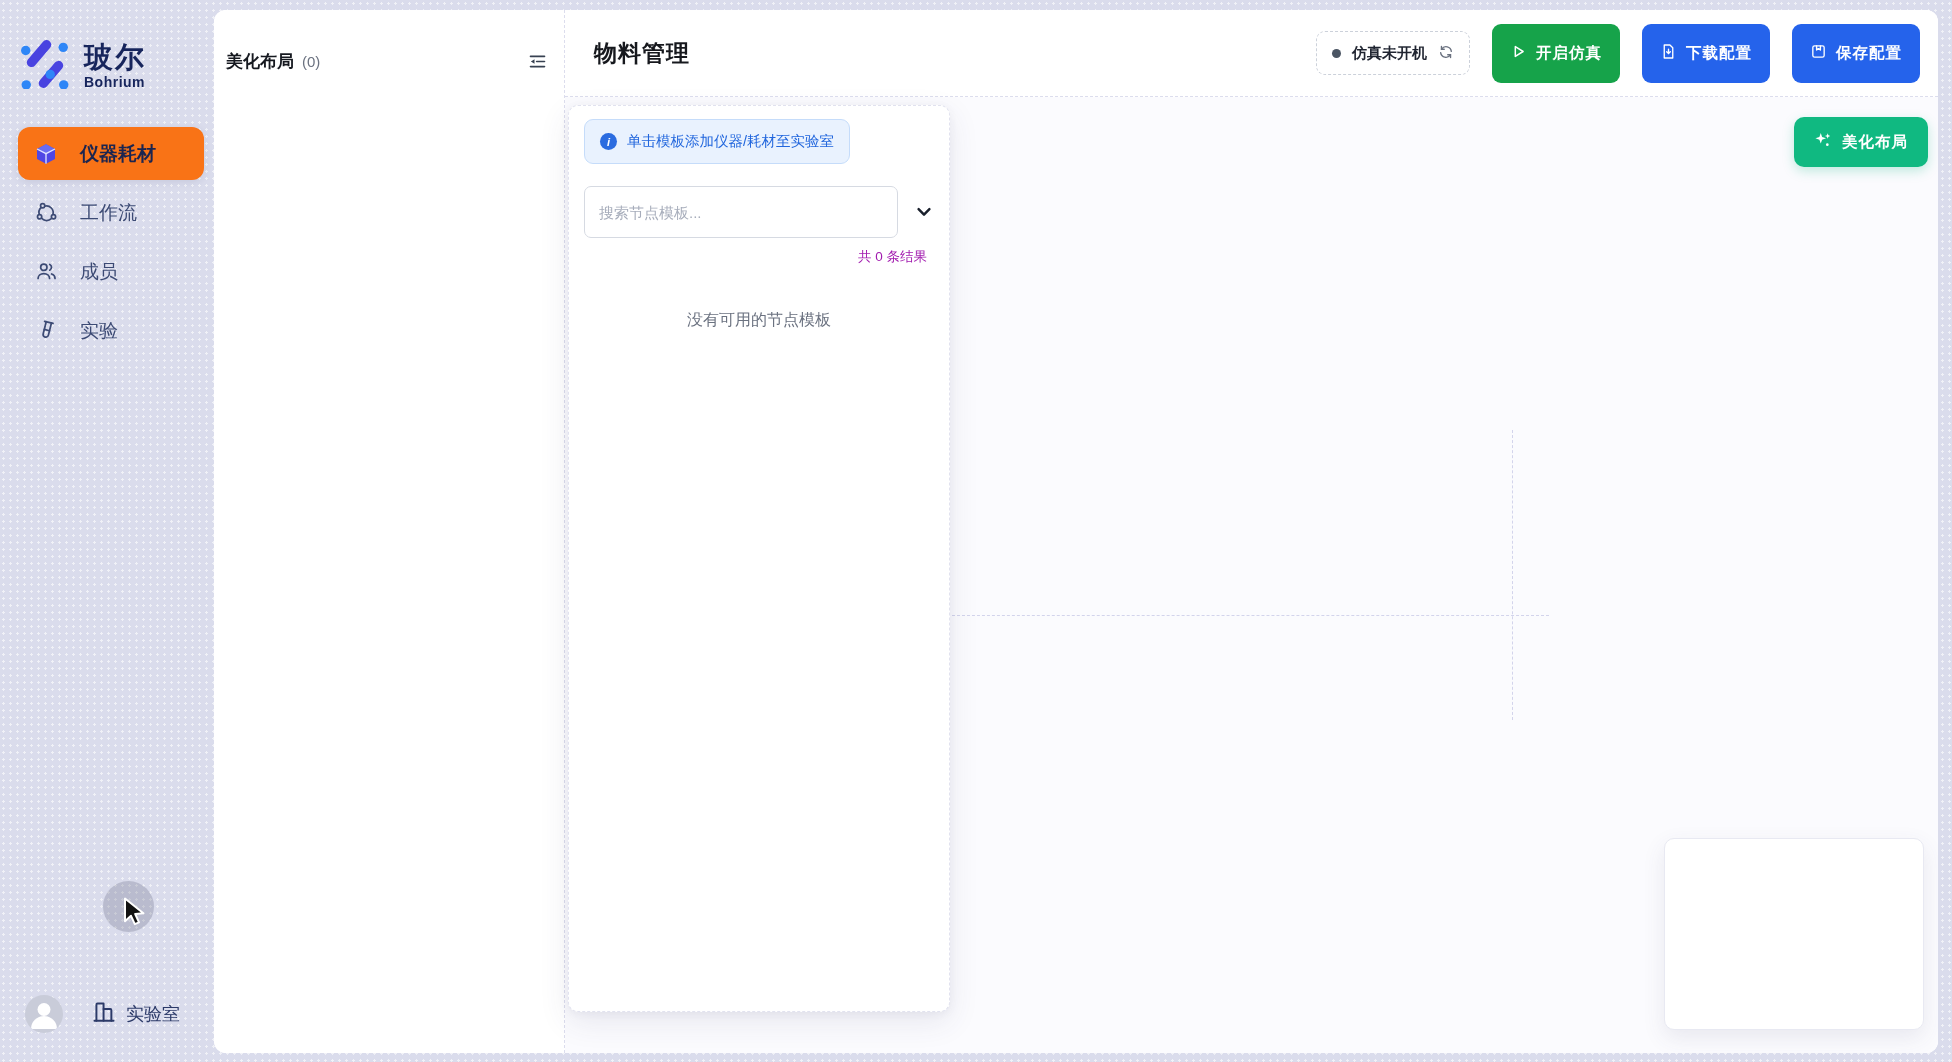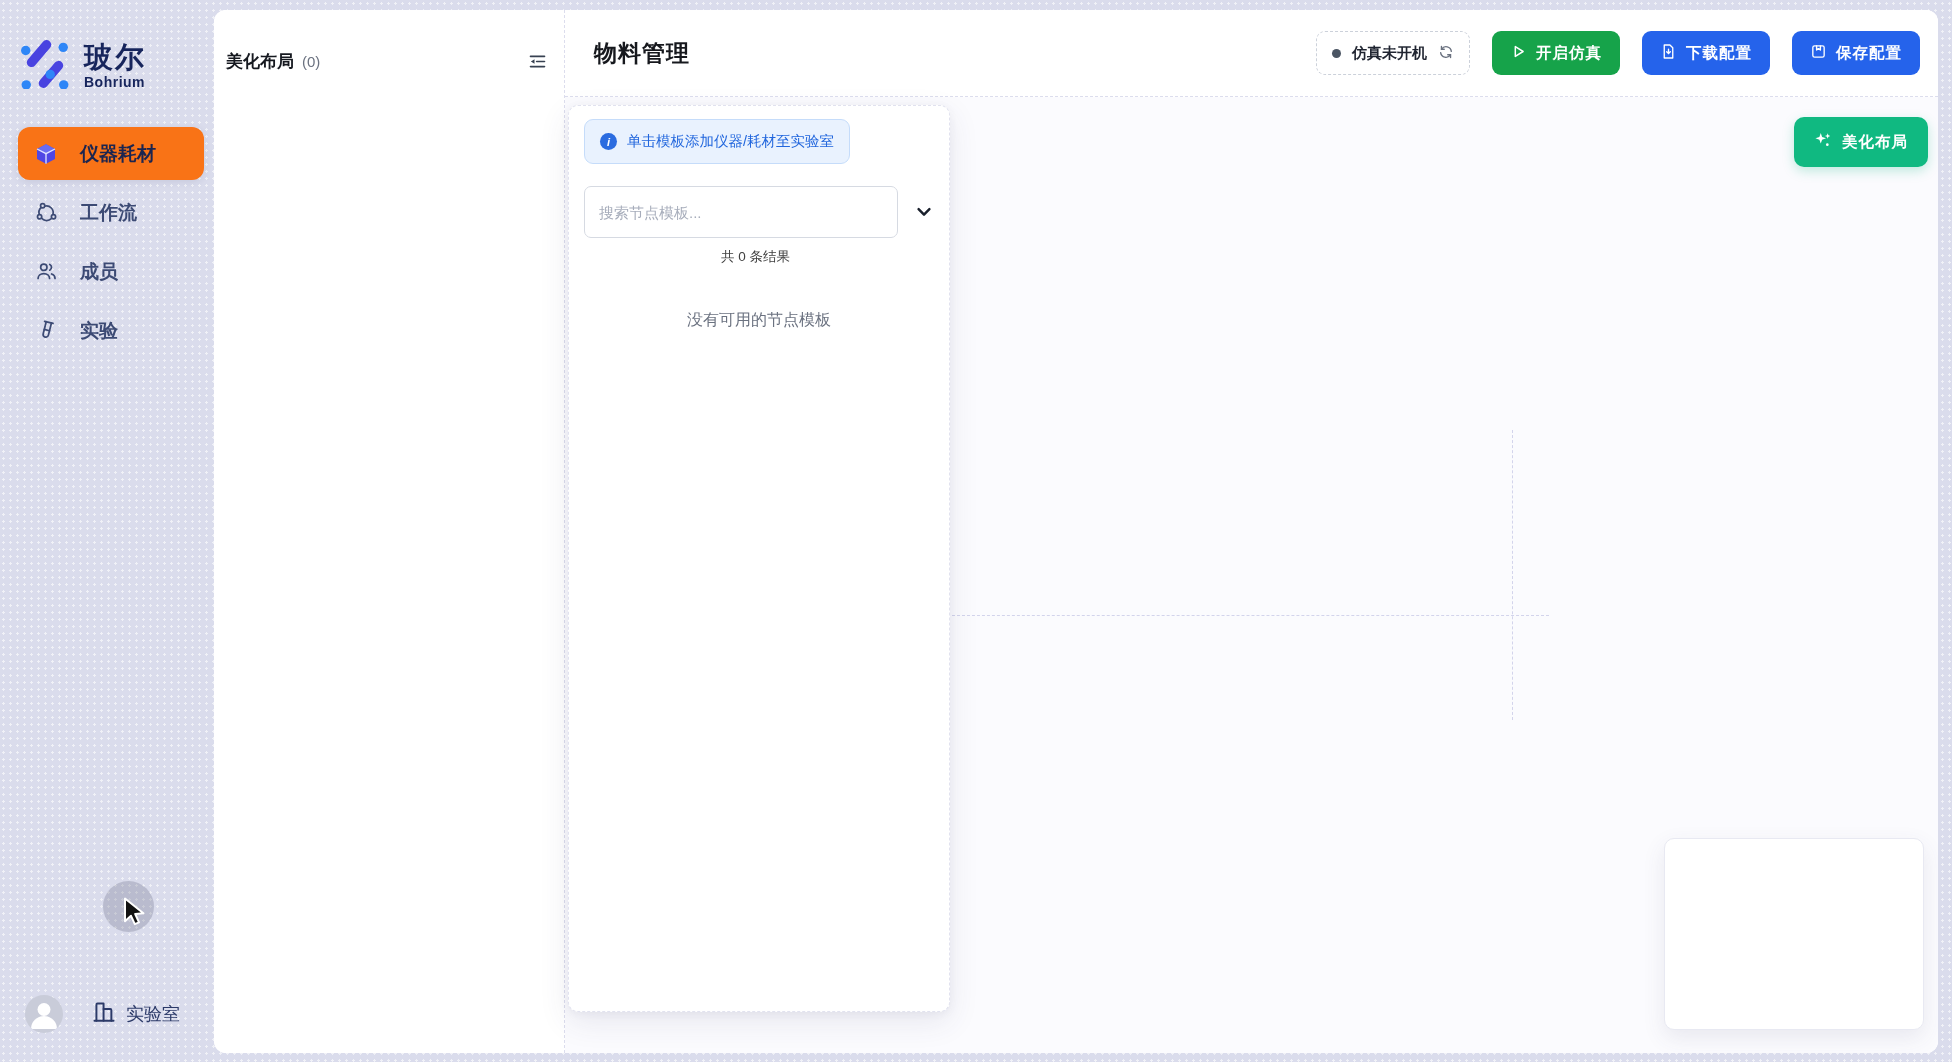--- a/index.html
+++ b/index.html
@@ -14,21 +14,21 @@
   }
 
   
   .sidebar { position:absolute; left:0; top:0; width:214px; height:1062px; padding:22px 10px 0 18px; }
   .logo { display:flex; align-items:center; gap:14px; padding-left:2px; cursor:pointer;margin-top:17px; }
   .logo-text .cn { font-size:29px; font-weight:800; color:#17255c; letter-spacing:2px; line-height:1.1; }
   .logo-text .en { font-size:14px; font-weight:700; color:#17255c; letter-spacing:.5px; }
   .nav { margin-top:34px; display:flex; flex-direction:column; gap:6px; }
   .nav-item {
     display:flex; align-items:center; gap:22px; height:53px; border-radius:12px;
-    padding:0 14px 0 16px; font-size:19px; font-weight:700; color:#3c4a74; cursor:pointer;
+    padding:0 14px 0 16px; font-size:19px; font-weight:400; color:#3c4a74; cursor:pointer;
   }
   .nav-item.active {
     background:#f97316; color:#1b2550; font-weight:700;
     box-shadow:0 2px 8px rgba(30,40,90,.10);
   }
   .nav-icon { width:24px; height:24px; flex:0 0 24px; display:flex; align-items:center; justify-content:center; }
   .sidebar-footer { position:absolute; left:25px; bottom:29px; display:flex; align-items:center; }
   .avatar { width:38px; height:38px; border-radius:50%; background:#c9ccd9; overflow:hidden; flex:0 0 38px; cursor:pointer; }
   .lab-entry { display:flex; align-items:center; gap:9px; margin-left:28px; cursor:pointer;
                font-size:18px; font-weight:500; color:#2c3a68; }
@@ -52,21 +52,21 @@
   }
   .main-title { font-size:23px; font-weight:700; color:#16181d; letter-spacing:1px; }
   .header-actions { margin-left:auto; display:flex; align-items:center; gap:22px; }
   .status-pill {
     display:flex; align-items:center; gap:11px; height:44px; padding:0 15px;
     border:1px dashed #ccd1da; border-radius:9px; background:#fff; cursor:pointer;
     font-size:15px; font-weight:600; color:#1f2430;
   }
   .status-dot { width:9px; height:9px; border-radius:50%; background:#4b5563; }
   .btn {
-    display:flex; align-items:center; gap:9px; height:44px; padding:0 18px;
+    display:flex; align-items:center; gap:9px; height:59px; padding:0 18px;
     border:none; border-radius:9px; cursor:pointer; font-family:inherit;
     font-size:15.5px; font-weight:600; color:#fff; letter-spacing:1px;
   }
   .btn-green { background:#16a34a; }
   .btn-blue  { background:#2563eb; }
 
   
   .canvas { position:relative; flex:1; background:#fbfbfe; }
   .guide-h { position:absolute; left:387px; top:518px; width:597px; height:0; border-top:1px dashed #d3d4ec; }
   .guide-v { position:absolute; left:947px; top:333px; height:290px; width:0; border-left:1px dashed #d3d4ec; }
@@ -87,21 +87,21 @@
     font-size:11px; font-weight:700; font-style:italic;
     display:flex; align-items:center; justify-content:center; flex:0 0 17px;
   }
   .search-row { display:flex; align-items:center; margin-top:22px; }
   .search-input {
     width:347px; height:52px; border:1px solid #d6dae2; border-radius:7px;
     padding:0 14px; font-size:15px; font-family:inherit; color:#1f2430; background:#fff; outline:none;
   }
   .search-input::placeholder { color:#a7adbb; }
   .expand-btn { margin-left:16px; width:22px; height:22px; display:flex; align-items:center; justify-content:center; cursor:pointer; }
-  .results-count { margin-top:10px; padding-right:7px; text-align:center; font-size:13.5px; color:#404040; }
+  .results-count { margin-top:10px; padding-right:7px; text-align:right; font-size:13.5px; color:#a21caf; }
   .empty-text { margin-top:44px; text-align:center; font-size:16px; color:#6b7280; }
 
   .beautify-btn {
     position:absolute; top:20px; right:10px; height:50px; padding:12px 20px;
     display:flex; align-items:center; gap:10px; border:none; border-radius:10px;
     background:#10b981; color:#fff; font-family:inherit; font-size:15.5px; font-weight:600;
     letter-spacing:1px; cursor:pointer; box-shadow:0 4px 12px rgba(16,185,129,.25);
   }
   .minimap {
     position:absolute; right:14px; top:741px; width:260px; height:192px;

